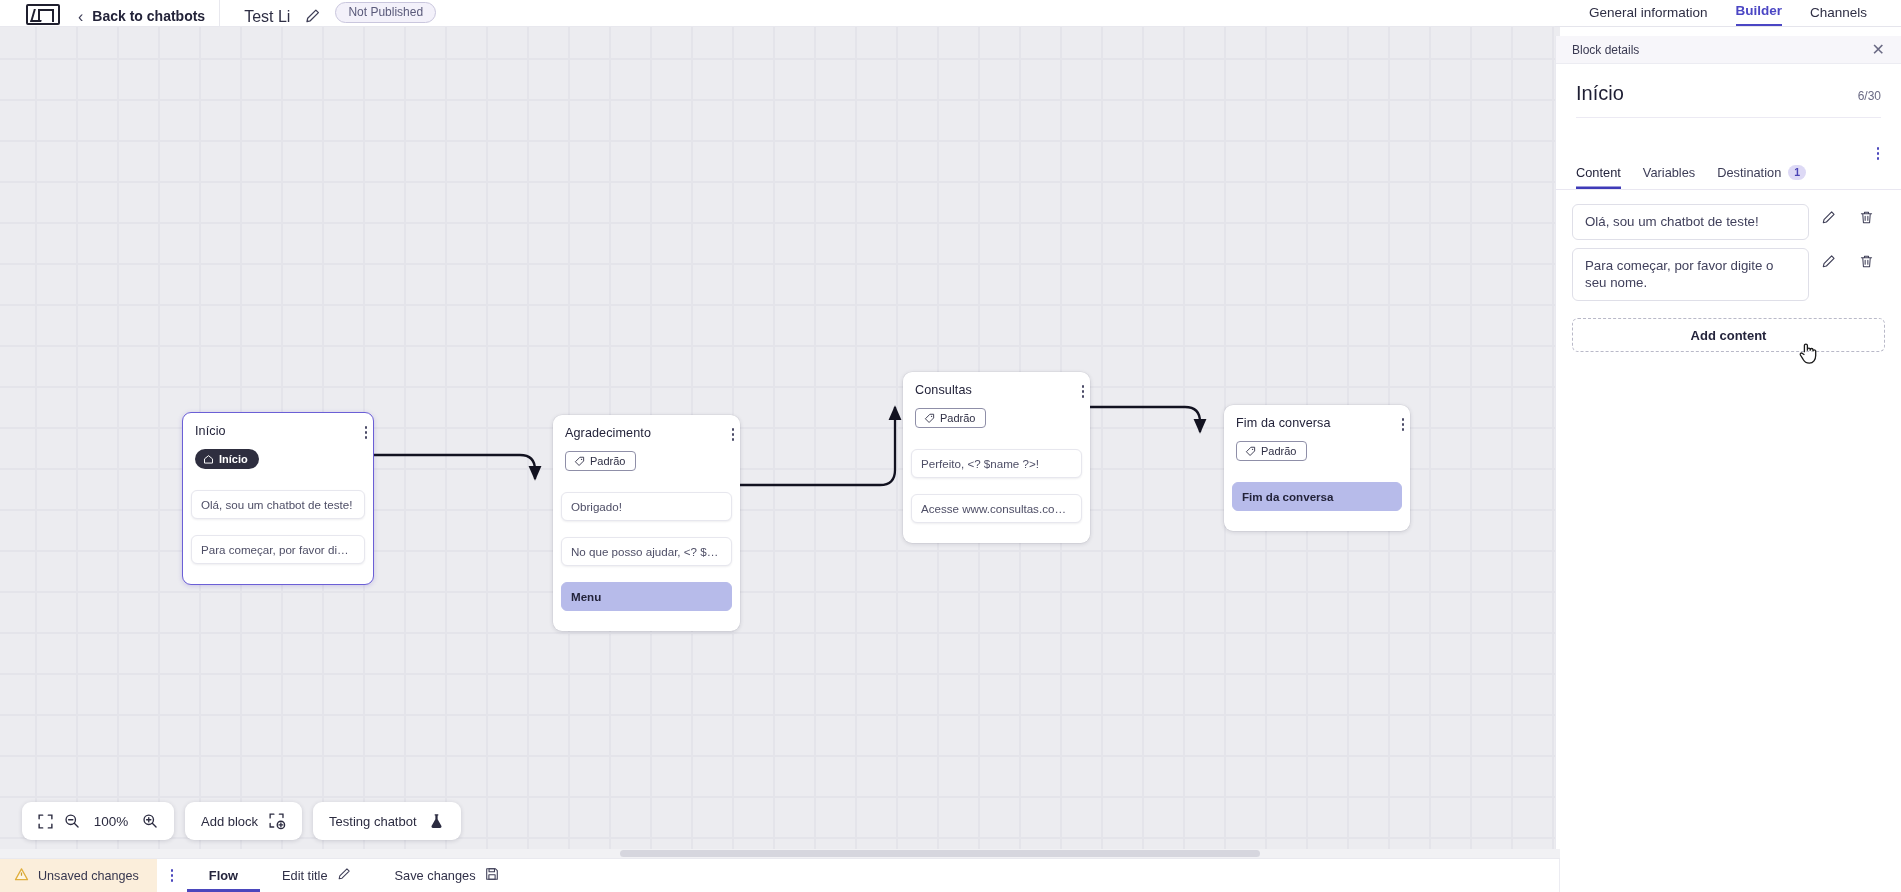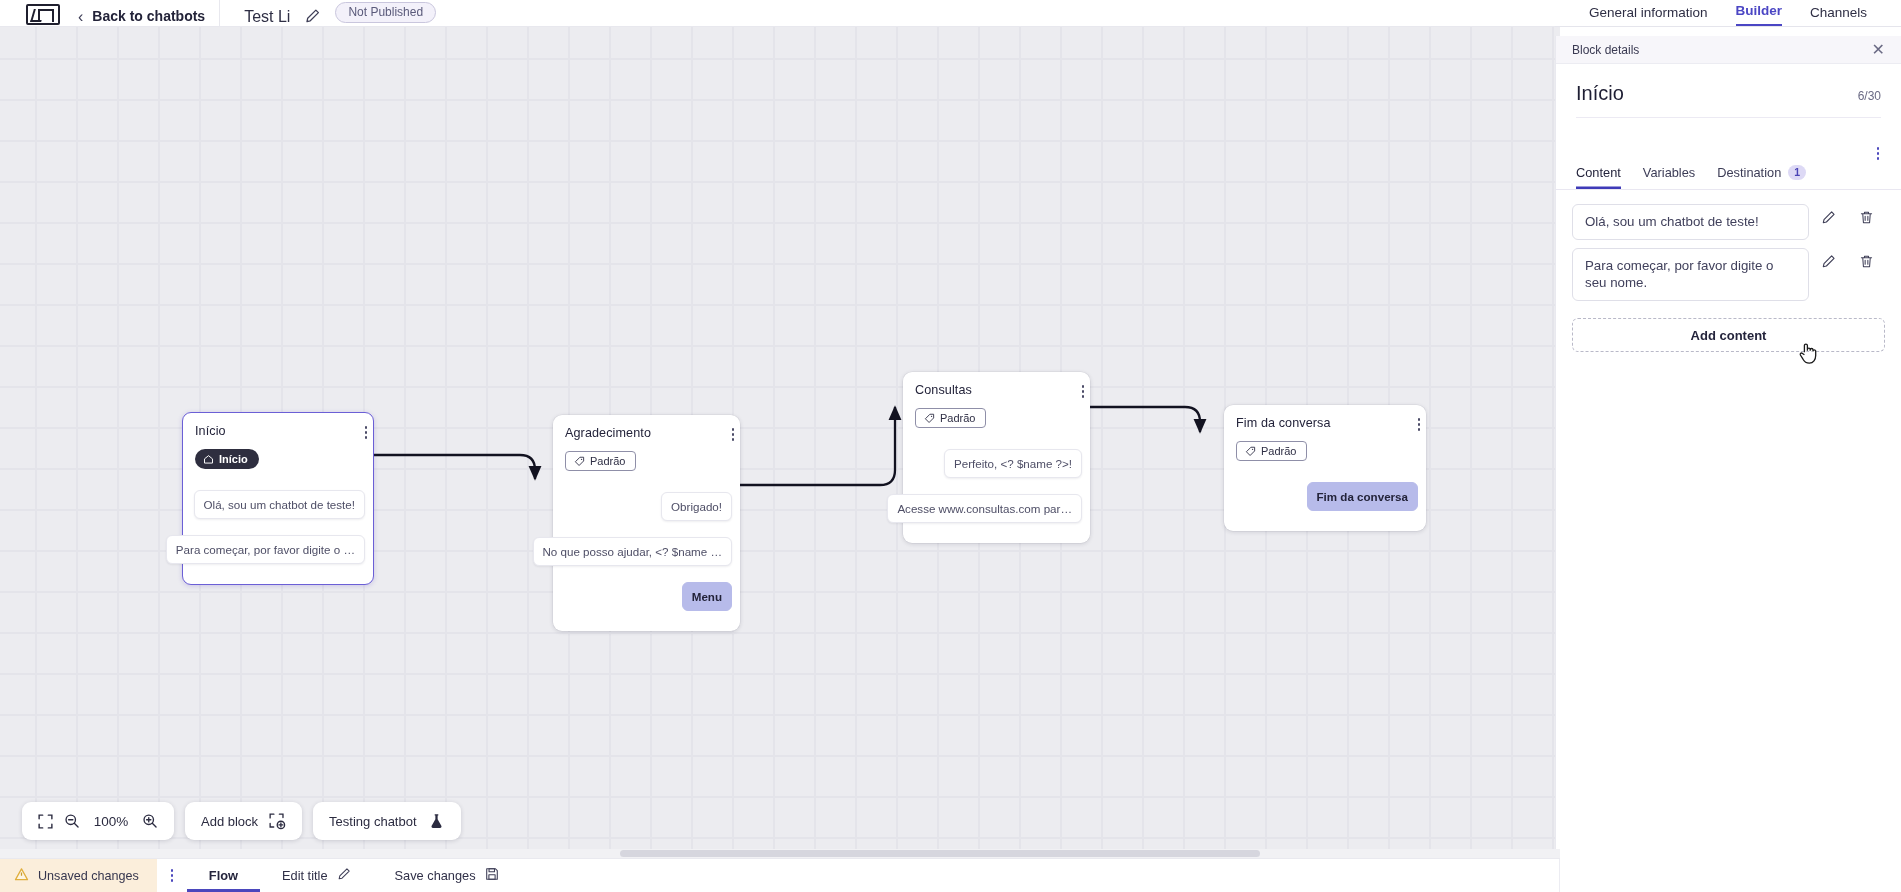--- a/index.html
+++ b/index.html
@@ -105,21 +105,21 @@
     padding: 4px 11px 4px 8px; font-size: 11px; font-weight: 700;
   }
   .badge-padrao {
     display: inline-flex; align-items: center; gap: 5px;
     border: 1px solid #8f8fa8; border-radius: 4px; background: #fff;
     padding: 3px 10px 3px 8px; font-size: 11px; color: #2e2e44; font-weight: 400;
   }
   .home-ico { width: 11px; height: 11px; display: block; }
   .tag-ico  { width: 11px; height: 11px; display: block; }
 
-  .node-body { padding: 12px 8px; display: flex; flex-direction: column; gap: 16px; align-items: flex-end; }
+  .node-body { padding: 12px 8px; display: flex; flex-direction: column; gap: 16px; }
   .msg {
     background: #fff; border: 1px solid #e7e7ee; border-radius: 6px;
     padding: 7px 9px; font-size: 11.6px; color: #4e4e66;
     white-space: nowrap; overflow: hidden; text-overflow: ellipsis;
     box-shadow: 0 1px 2px rgba(40,40,70,.08);
   }
   .msg.menu {
     background: #b7bbea; border-color: #b7bbea; color: #23233a; font-weight: 700;
     box-shadow: none;
   }
@@ -345,21 +345,21 @@
         </span>
         <span>Padrão</span>
       </span>
     </div>
     <div class="node-body">
       <div class="msg">Perfeito, &lt;? $name ?&gt;!</div>
       <div class="msg">Acesse www.consultas.com par…</div>
     </div>
   </div>
 
-  <div class="node" style="left:1224px; top:378px; width:202px;">
+  <div class="node" style="left:1224px; top:378px; width:186px;">
     <div class="node-head">
       <span class="node-title">Fim da conversa</span>
       <span class="kebab">
           <i></i>
           <i></i>
           <i></i>
         </span>
     </div>
     <div class="badge-row">
       <span class="badge-padrao">

